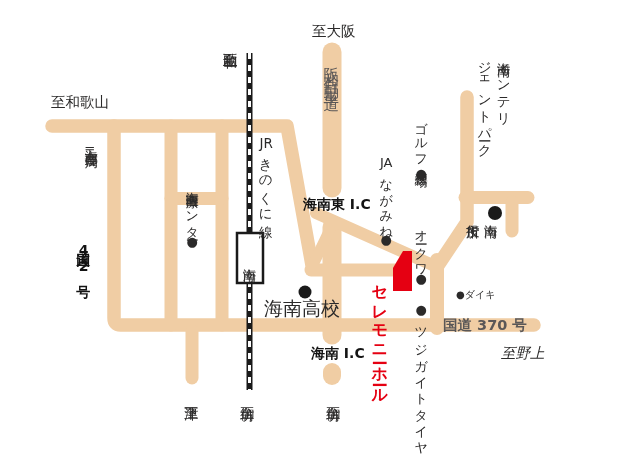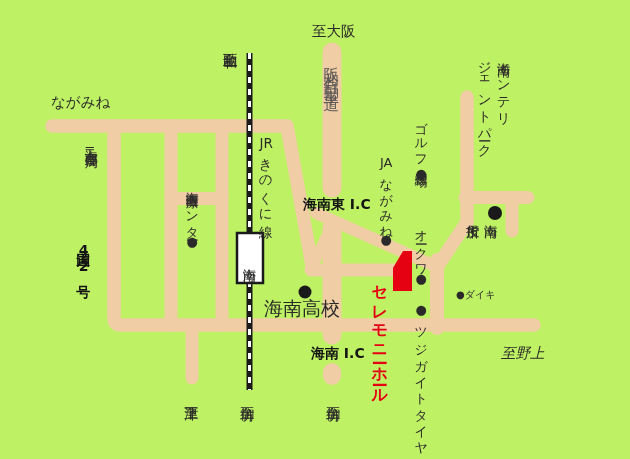--- a/index.html
+++ b/index.html
@@ -1,17 +1,17 @@
 <!DOCTYPE html>
 <html><head>
 <meta charset="utf-8">
 <style>
   html,body{margin:0;padding:0;}
   body{font-family:"DejaVu Sans",sans-serif;background:#cfd8de;}
-  .map{position:relative;width:630px;height:459px;background:#bef264;overflow:hidden;}
+  .map{position:relative;width:630px;height:459px;background:#ffffff;overflow:hidden;}
   .map svg{position:absolute;left:0;top:0;}
   .lbl{position:absolute;color:#2b2a2a;font-size:13px;line-height:1.05;white-space:nowrap;z-index:3;}
   .v{writing-mode:vertical-rl;text-orientation:upright;}
   .tcu{text-combine-upright:all;}
   .bold{font-weight:bold;color:#141414;}
   .gray{color:#5a5757;}
   .red{color:#e50012;font-weight:bold;}
   .station-text{display:flex;align-items:center;justify-content:center;}
 </style>
 </head>
@@ -46,28 +46,29 @@
     <rect x="237" y="233" width="26" height="50" fill="#ffffff" stroke="#1a1a1a" stroke-width="2.5"></rect>
 
     <polygon points="403,251 412,251 412,291 393,291 393,268" fill="#e50012"></polygon>
 
     <circle cx="305" cy="292" r="6.5" fill="#1a1a1a"></circle>
     <circle cx="495" cy="213" r="7" fill="#1a1a1a"></circle>
   </svg>
 
   <div class="lbl" style="left:312px;top:24px;font-size:14.5px;">至大阪</div>
   <div class="lbl v" style="left:222px;top:42px;font-size:14.5px;">至和歌山</div>
-  <div class="lbl" style="left:51px;top:95px;font-size:14.5px;">ながみね</div>
+  <div class="lbl" style="left:51px;top:95px;font-size:14.5px;">至和歌山</div>
   <div class="lbl" style="left:501px;top:346px;font-size:14.5px;font-style:italic;">至野上</div>
   <div class="lbl v" style="left:184px;top:396px;font-size:14px;">至下津</div>
   <div class="lbl v" style="left:240px;top:396px;font-size:14px;">至御坊</div>
   <div class="lbl v" style="left:326px;top:396px;font-size:14px;">至御坊</div>
 
   <div class="lbl v gray" style="left:323px;top:54px;font-size:15.5px;letter-spacing:6px;font-weight:500;">阪和自動車道</div>
   <div class="lbl v bold" style="left:76px;top:242px;font-size:14px;">国道42号</div>
+  <div class="lbl bold gray" style="left:443px;top:318px;font-size:14.5px;color:#5a5757;">国道 370 号</div>
   <div class="lbl bold" style="left:303px;top:197px;font-size:14px;">海南東 I.C</div>
   <div class="lbl bold" style="left:311px;top:346px;font-size:14px;text-align:right;">海南 I.C</div>
 
   <div class="lbl v" style="left:259px;top:136px;font-size:13.5px;letter-spacing:1px;"><span class="tcu">JR</span><span>きのくに線</span></div>
   <div class="lbl v station-text" style="left:237px;top:233px;width:26px;height:50px;font-size:13.5px;">海南</div>
 
   <div class="lbl v red" style="left:371px;top:274px;font-size:16px;letter-spacing:1.8px;">セレモニーホール</div>
 
   <div class="lbl v" style="left:84px;top:138px;font-size:13px;letter-spacing:1.5px;">〒海南郵便局</div>
   <div class="lbl v" style="left:185px;top:182px;font-size:13px;letter-spacing:1px;">海南医療センター●</div>

